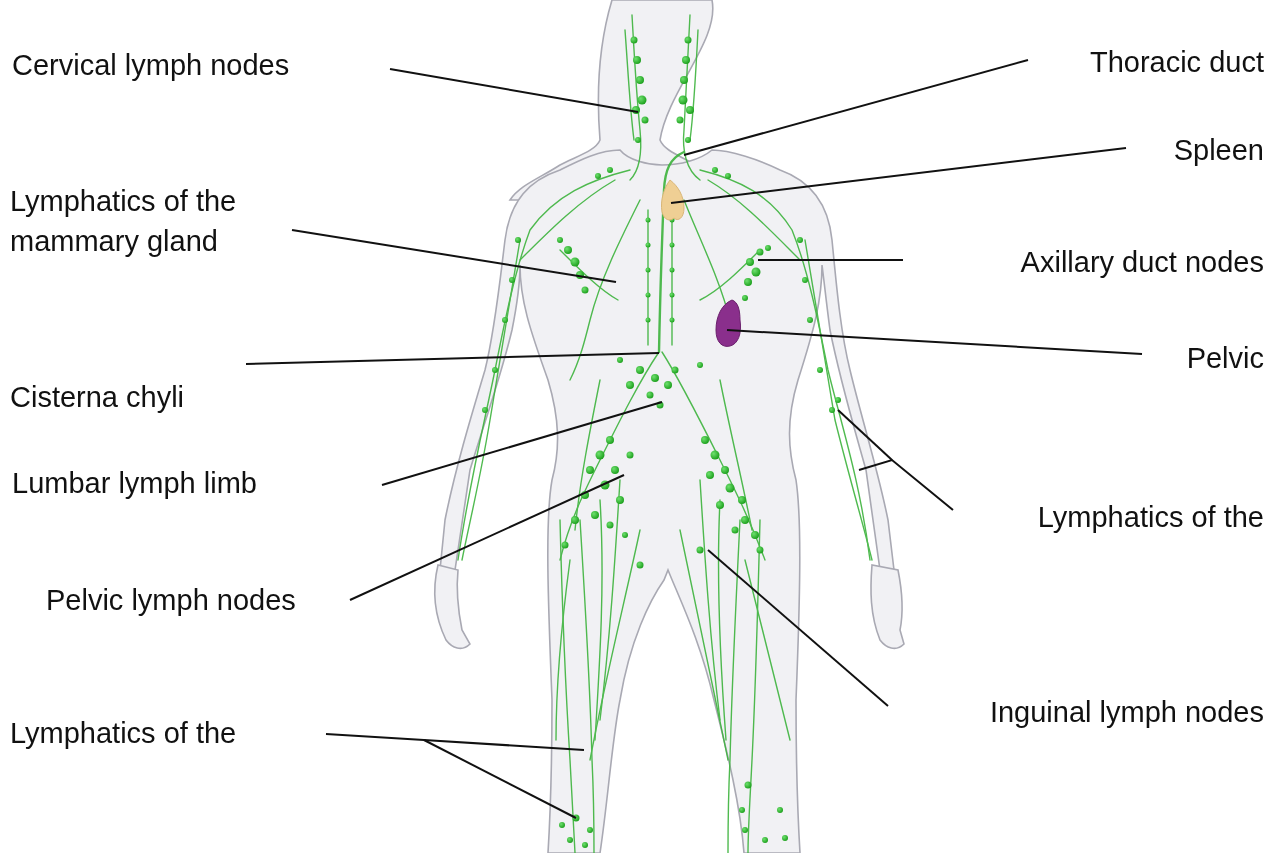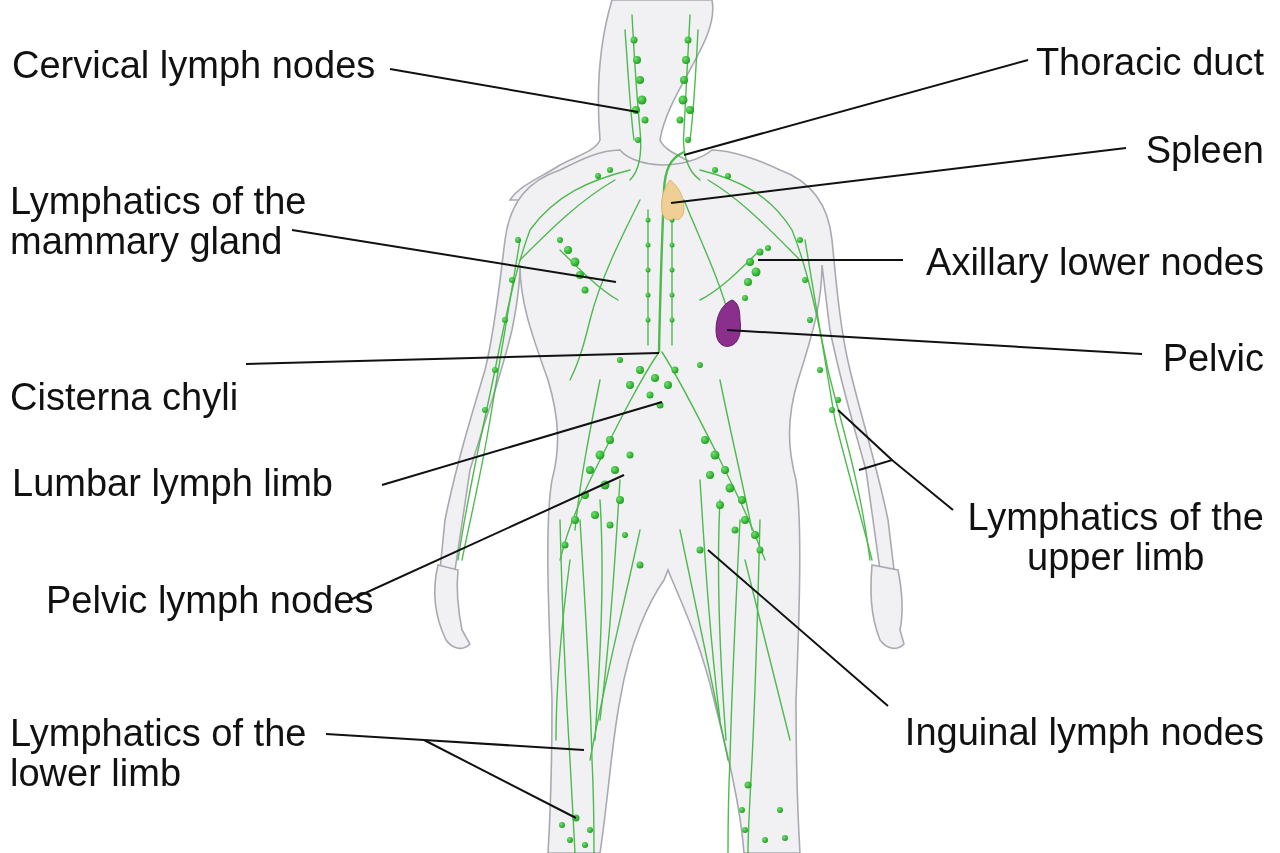--- a/index.html
+++ b/index.html
@@ -1,19 +1,19 @@
 <!DOCTYPE html>
 <html><head>
 <meta charset="utf-8">
 <style>
   html, body { margin:0; padding:0; background:#ffffff; }
   body { width:1280px; height:853px; position:relative; overflow:hidden;
          font-family:"Liberation Sans", sans-serif; }
   #diagram { position:absolute; left:0; top:0; width:1280px; height:853px; }
-  .label { position:absolute; font-size:38px; line-height:40px; color:#111111;
+  .label { position:absolute; font-size:29px; line-height:40px; color:#111111;
            white-space:nowrap; font-family:"Liberation Sans", sans-serif; }
   .label.right { text-align:center; }
   .label .ln { display:block; }
 </style>
 </head>
 <body>
 
 <svg id="diagram" viewBox="0 0 1280 853" xmlns="http://www.w3.org/2000/svg">
   <defs>
     <radialGradient id="nodeGrad" cx="35%" cy="35%" r="70%">
@@ -232,34 +232,32 @@
   <span class="ln">Cisterna chyli</span>
 </div>
 <div class="label" style="left:12px; top:463px;">
   <span class="ln">Lumbar lymph limb</span>
 </div>
 <div class="label" style="left:10px; top:580px;margin-left:36px;">
   <span class="ln">Pelvic lymph nodes</span>
 </div>
 <div class="label" style="left:10px; top:713px;">
   <span class="ln">Lymphatics of the</span>
-  <span class="ln">lower limb</span>
 </div>
 
 <div class="label right" style="right:16px; top:42px;">
   <span class="ln">Thoracic duct</span>
 </div>
 <div class="label right" style="right:16px; top:130px;">
   <span class="ln">Spleen</span>
 </div>
 <div class="label right" style="right:16px; top:242px;">
-  <span class="ln">Axillary lower nodes</span>
+  <span class="ln">Axillary duct nodes</span>
 </div>
 <div class="label right" style="right:16px; top:338px;">
   <span class="ln">Pelvic</span>
 </div>
 <div class="label right" style="right:16px; top:497px;">
   <span class="ln">Lymphatics of the</span>
-  <span class="ln">upper limb</span>
-</div>
-<div class="label right" style="right:16px; top:712px;">
+</div>
+<div class="label right" style="right:16px; top:692px;">
   <span class="ln">Inguinal lymph nodes</span>
 </div>
 
 </body></html>

